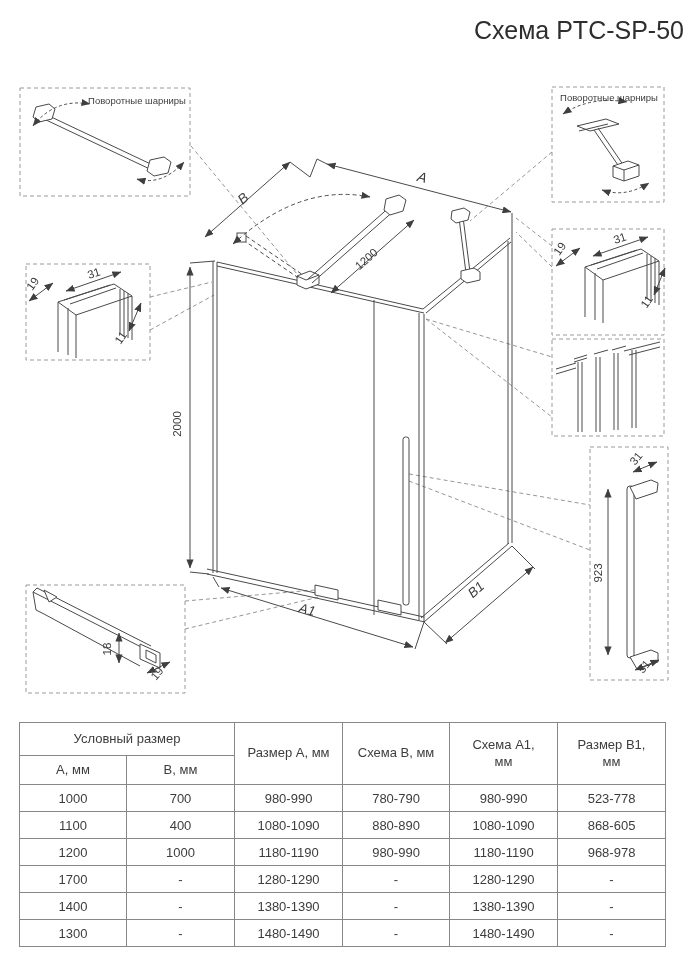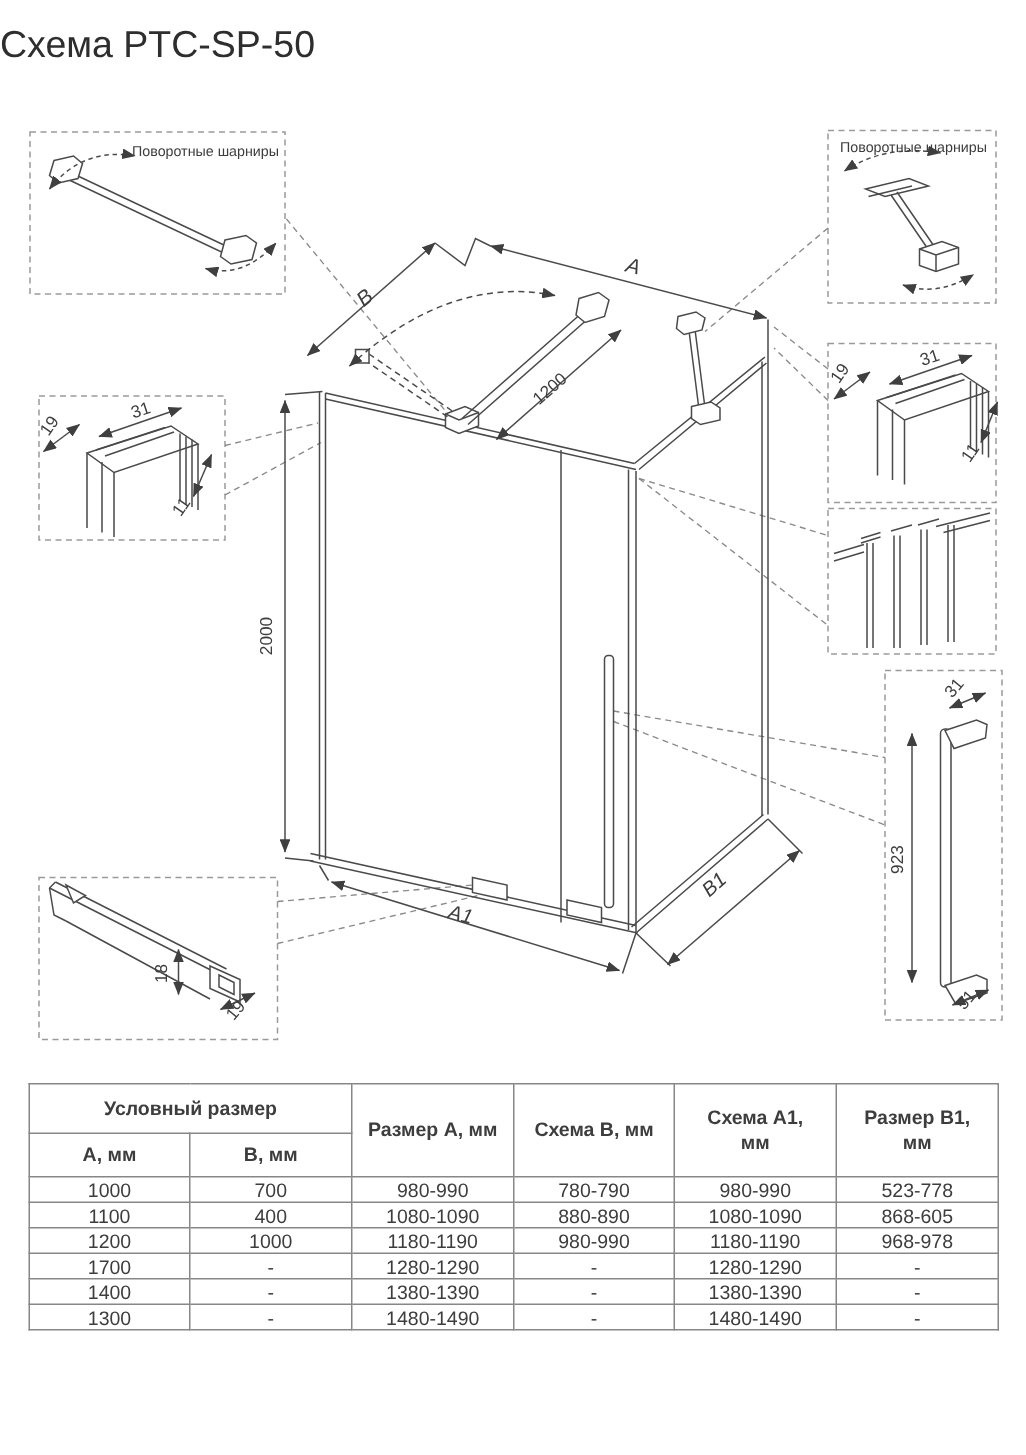--- a/index.html
+++ b/index.html
@@ -1,42 +1,42 @@
 <!DOCTYPE html>
 <html><head>
 <meta charset="utf-8">
 <style>
   html,body{margin:0;padding:0;}
   body{
     width:684px;height:970px;background:#ffffff;position:relative;
     font-family:"Liberation Sans",sans-serif;overflow:hidden;
   }
   .title{
-    position:absolute;top:16px;left:0;right:0;text-align:left;
+    position:absolute;top:16px;left:0;right:0;text-align:right;
     font-size:25px;color:#2e2e2e;
   }
   svg.diagram{position:absolute;top:0;left:0;}
   svg text{font-family:"Liberation Sans",sans-serif;fill:#3d3d3d;}
   .cap{font-size:9.5px;}
   .num{font-size:11.5px;text-anchor:middle;}
   .letter{font-size:14px;font-style:italic;text-anchor:middle;}
   .letterSm{font-size:13.5px;font-style:italic;text-anchor:middle;}
   table.sizes{
     position:absolute;left:19px;top:722px;width:646px;
     border-collapse:collapse;table-layout:fixed;
     color:#3d3d3d;font-size:13px;
   }
   table.sizes th,table.sizes td{
     border:1px solid #878787;font-weight:normal;text-align:center;
     vertical-align:middle;padding:0 2px;
   }
-  table.sizes th{white-space:pre-line;line-height:1.25;font-weight:bold;}
+  table.sizes th{white-space:pre-line;line-height:1.25;}
   thead tr.r1{height:33px;}
   thead tr.r2{height:29px;}
-  tbody tr{height:17px;}
+  tbody tr{height:27px;}
 </style>
 </head>
 <body>
 
 <div class="title">Схема PTC-SP-50</div>
 
 <svg class="diagram" width="684" height="714" viewBox="0 0 684 714">
   <defs>
     <marker id="ar" viewBox="0 0 10 8" refX="9.5" refY="4" markerWidth="9" markerHeight="7.2" orient="auto-start-reverse">
       <path d="M0,0 L10,4 L0,8 z" fill="#3f3f3f"></path>

